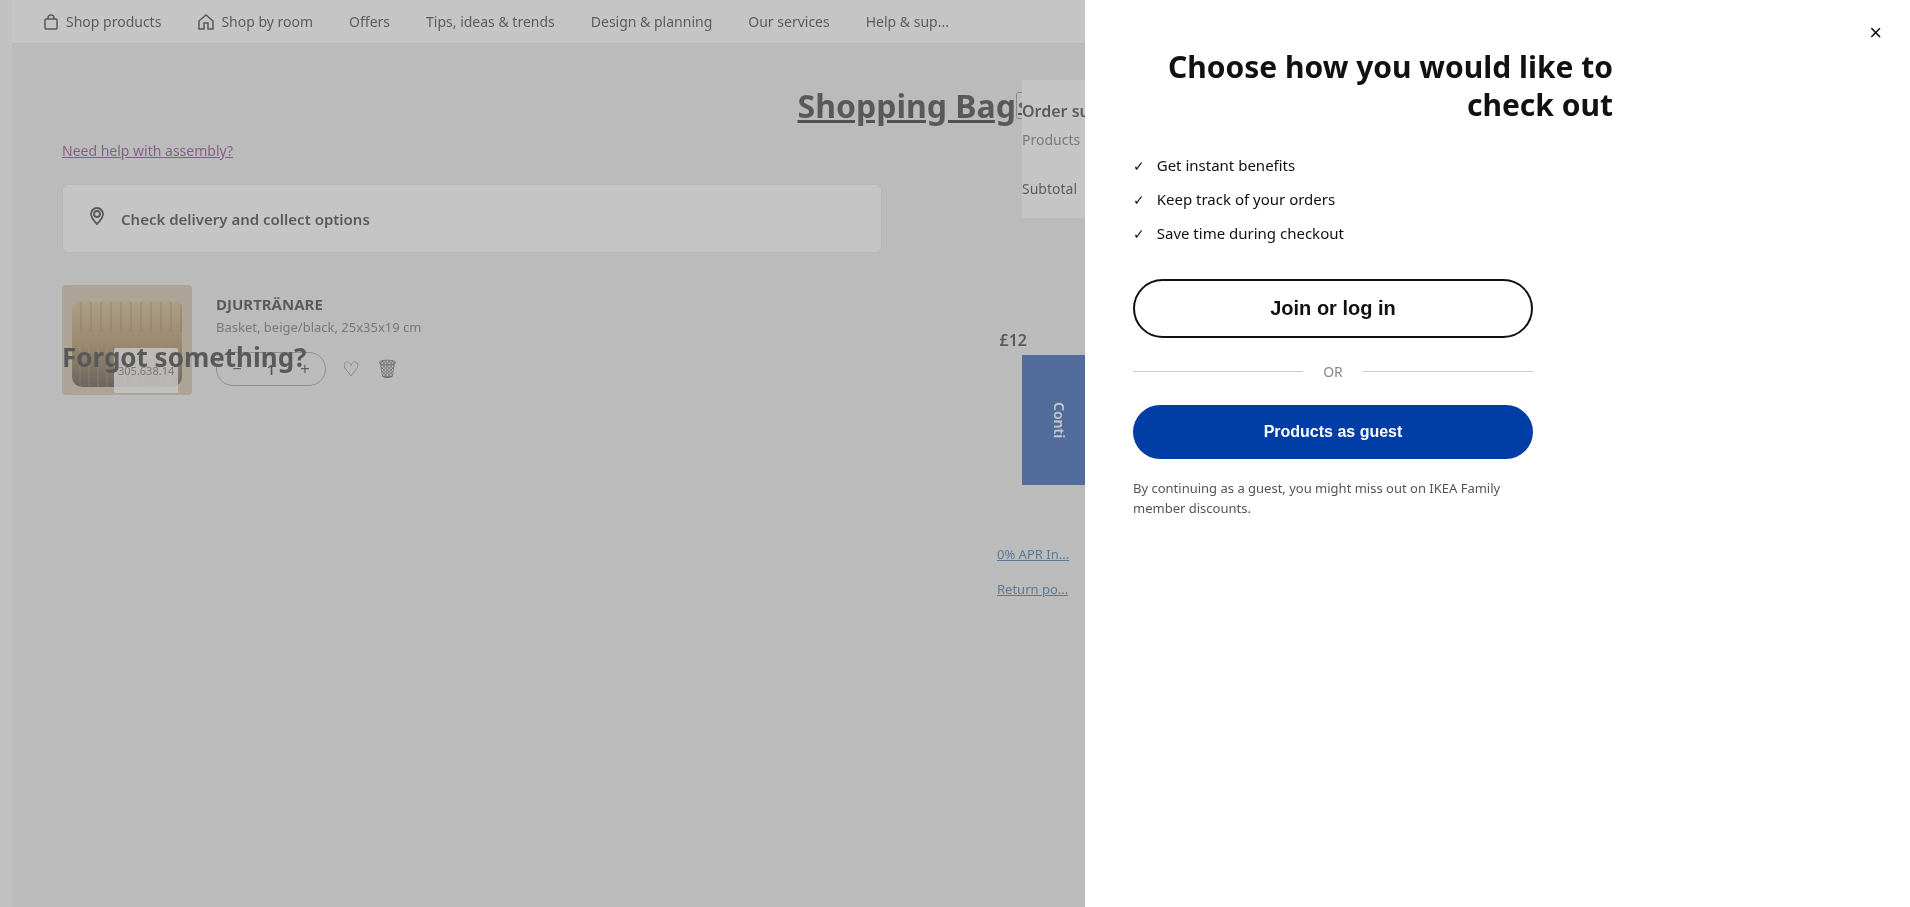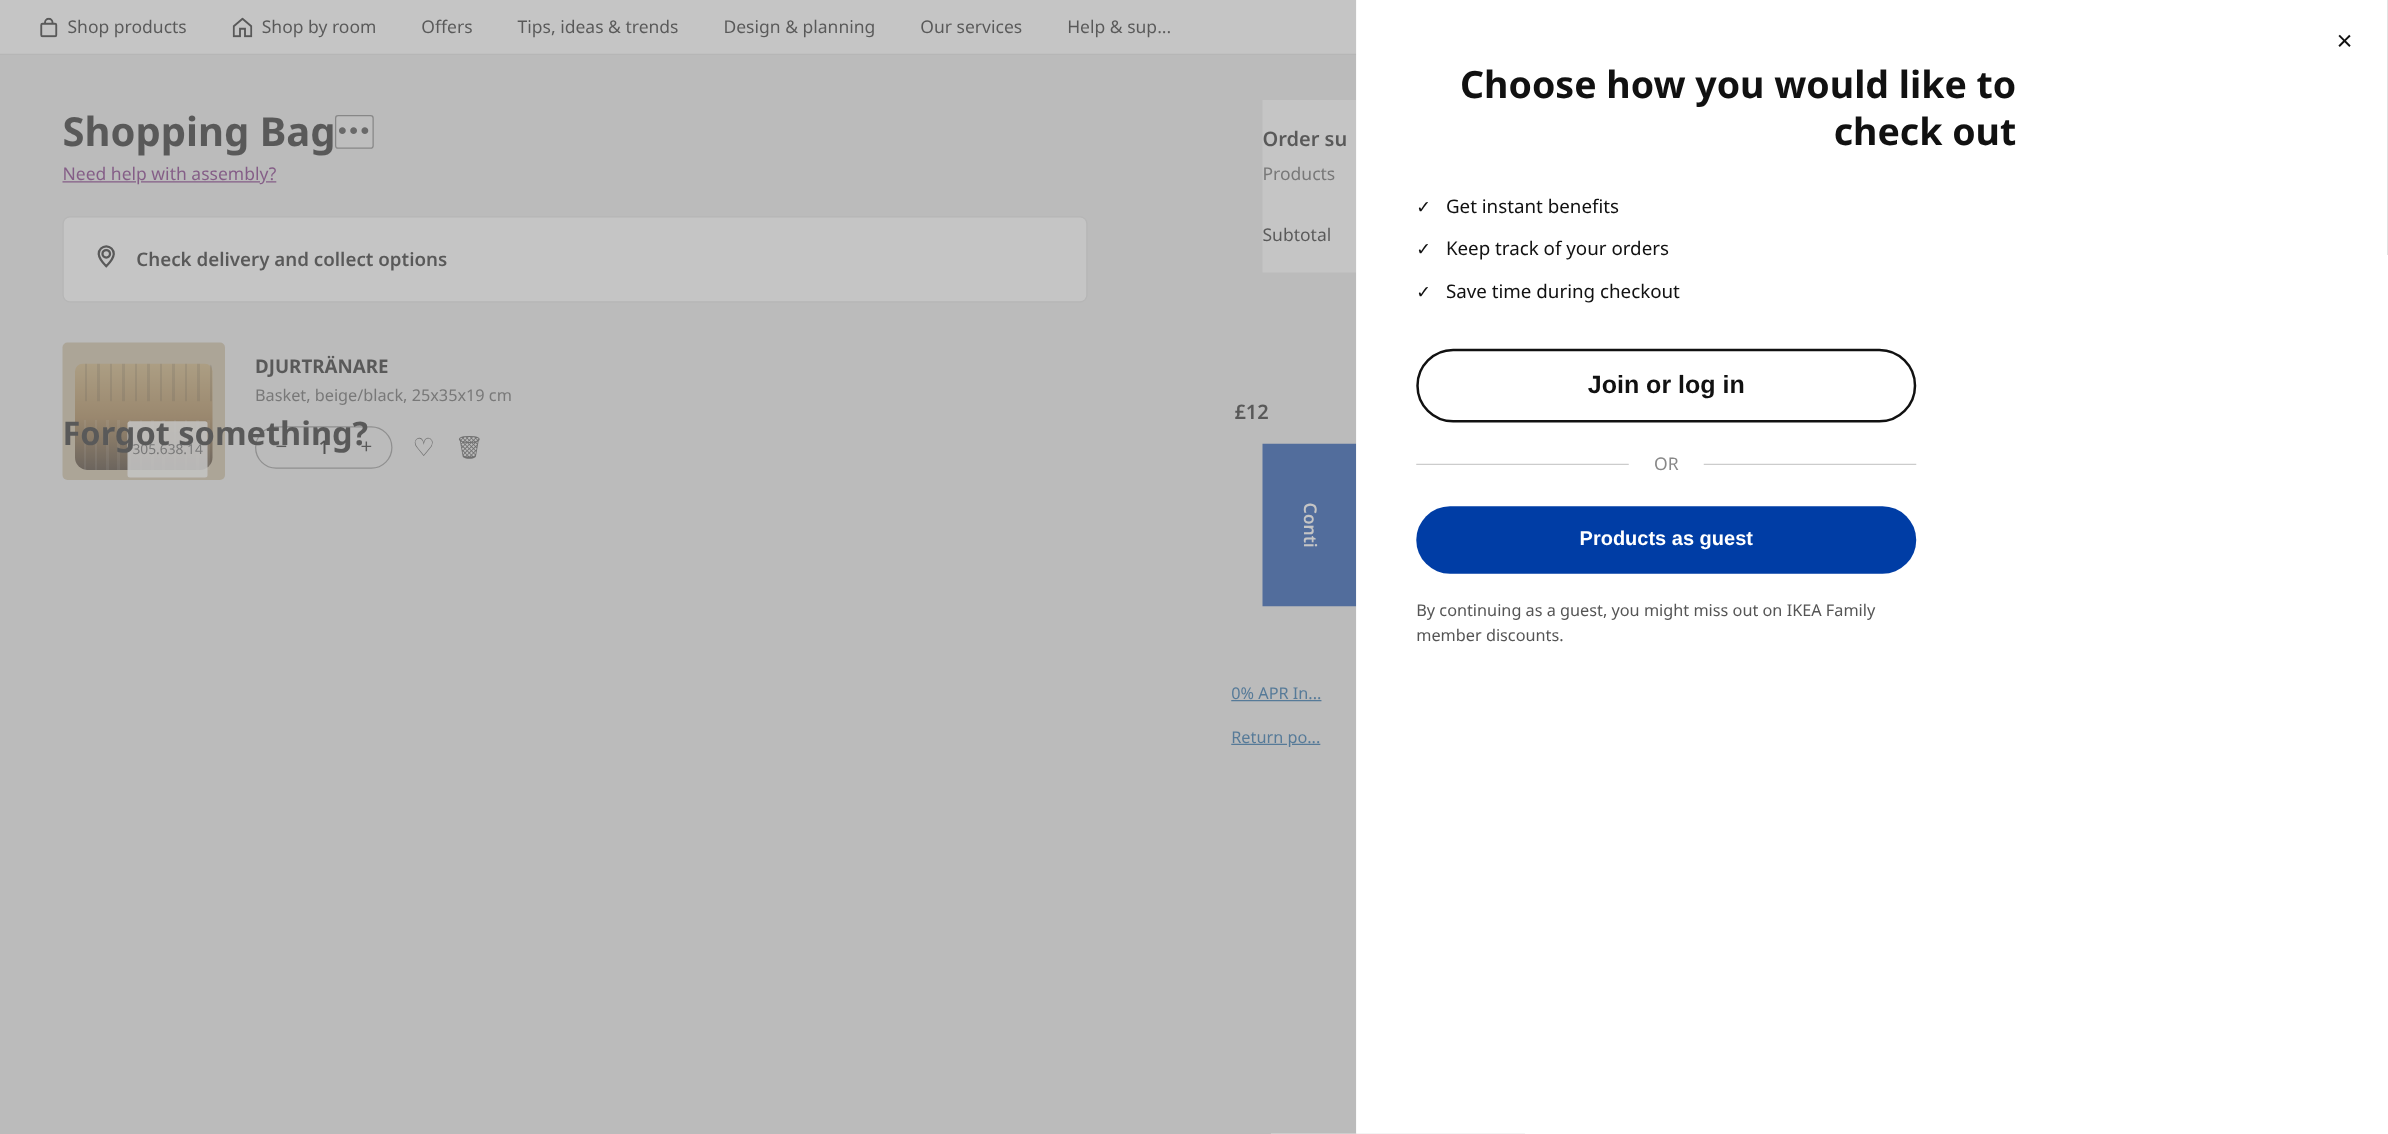--- a/index.html
+++ b/index.html
@@ -8,21 +8,21 @@
       background: #f5f5f5;
       overflow: hidden;
       width: 1910px;
       height: 907px;
       position: relative;
     }
 
     
     .main-bg {
       position: absolute;
-      top: 0; left: 0;
+      top: 0; left: 12px;
       width: 1085px;
       height: 907px;
       background: #e8e8e8;
       overflow: hidden;
     }
 
     
     .nav-bar {
       background: #fff;
       border-bottom: 1px solid #ddd;
@@ -51,21 +51,23 @@
 
     
     .page-content {
       padding: 40px 50px;
       position: relative;
     }
 
     .shopping-bag-header {
       display: flex;
       align-items: center;
-      justify-content: flex-start;
+      justify-content: flex-end;
+      margin-bottom: 12px;
+      text-decoration: underline;
     }
 
     .shopping-bag-title {
       font-size: 32px;
       font-weight: 700;
       color: #111;
     }
 
     .more-btn {
       font-size: 20px;

